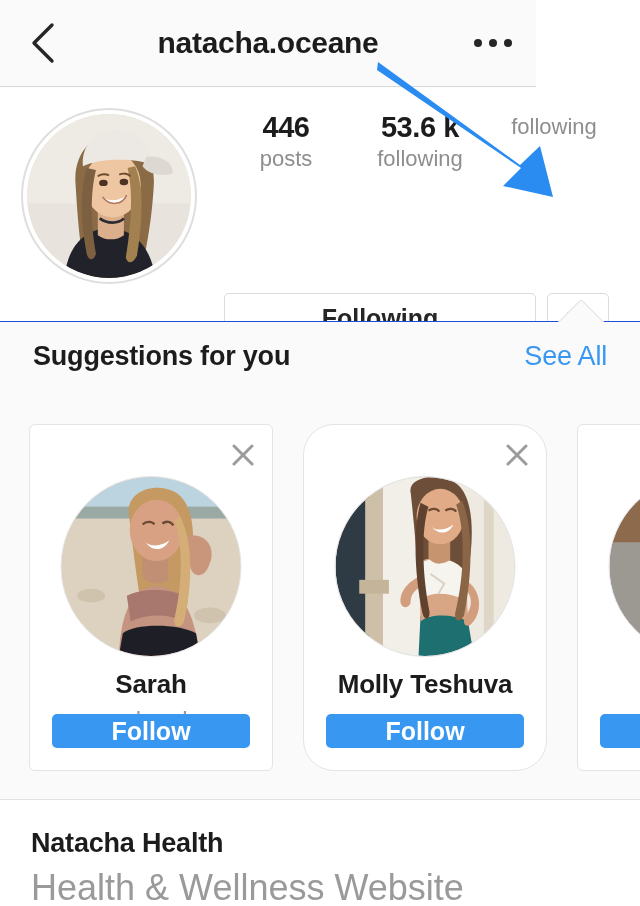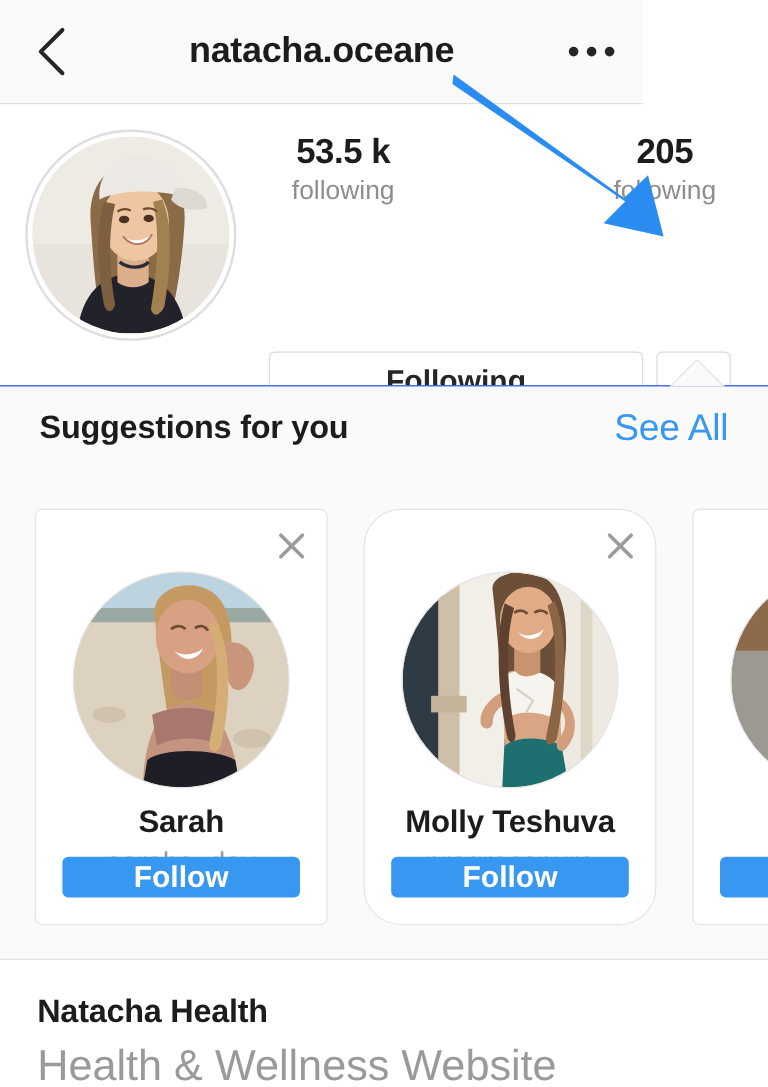--- a/index.html
+++ b/index.html
@@ -98,21 +98,21 @@
     width:33px; height:33px; background:#fafafa;
     border-left:1px solid #e2e2e2; border-top:1px solid #e2e2e2;
     transform:rotate(45deg);
   }
   .sugg-head {
     position:absolute; top:0; left:0; width:640px; height:69px;
     display:flex; align-items:center; padding:0 33px;
   }
   .sugg-title { font-size:27px; font-weight:bold; color:#1c1c1c; letter-spacing:-0.2px; }
   .sugg-seeall {
-    margin-left:auto; font-size:31px; color:#3897f0; cursor:pointer; letter-spacing:-0.2px;
+    margin-left:auto; font-size:27px; color:#3897f0; cursor:pointer; letter-spacing:-0.2px;
   }
 
   .cards { position:absolute; top:69px; left:0; width:640px; height:410px; overflow:hidden; }
   .card {
     position:absolute; top:33px; width:244px; height:347px;
     background:#ffffff; border:1px solid #e4e4e4; border-radius:6px;
   }
   .card-0 { left:29px;padding-left:47px; }
   .card-1 { left:303px;border-radius:31px; }
   .card-2 { left:577px; }
@@ -220,25 +220,28 @@
             <path d="M81 89 C89 99 102 98 107 87" stroke="#b4765f" stroke-width="1.6" fill="none"></path>
 
             <path d="M78 112 C86 118 98 118 104 112" stroke="#2b2b33" stroke-width="3" fill="none"></path>
           </g>
         </svg>
       </div>
     </div>
 
     <div class="stats">
       <div class="stat">
-        <div class="stat-num">53.5 k</div>
+        <div class="stat-num">446</div>
+        <div class="stat-lbl">posts</div>
+      </div>
+      <div class="stat">
+        <div class="stat-num">53.6 k</div>
         <div class="stat-lbl">following</div>
       </div>
       <div class="stat">
-        <div class="stat-num">205</div>
         <div class="stat-lbl">following</div>
       </div>
     </div>
 
     <div class="actions">
       <div class="btn-following">Following</div>
       <div class="btn-caret">
         <span class="caret-tri"></span>
       </div>
     </div>

